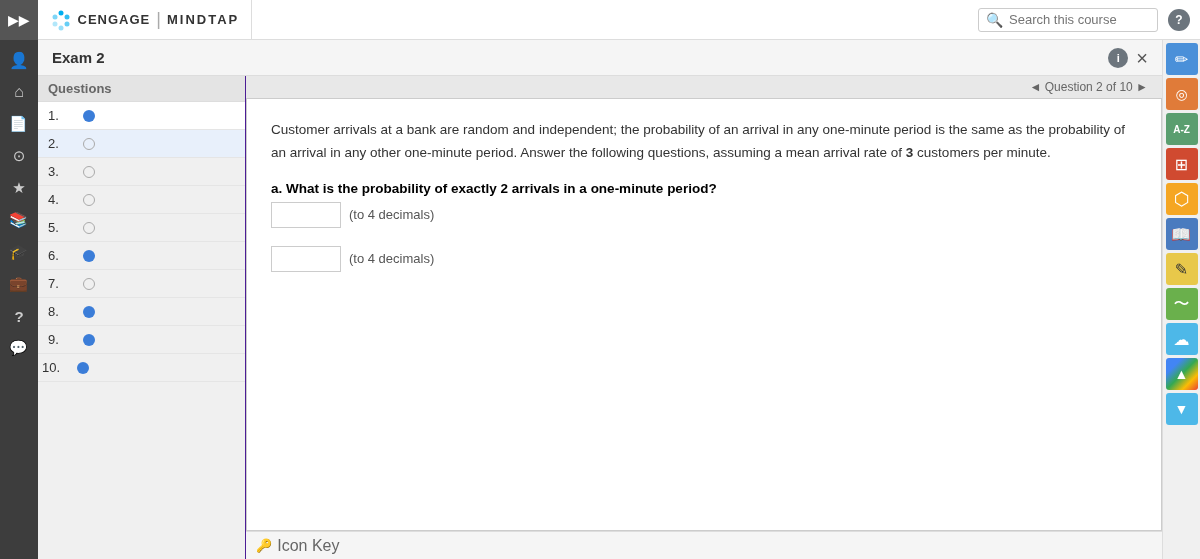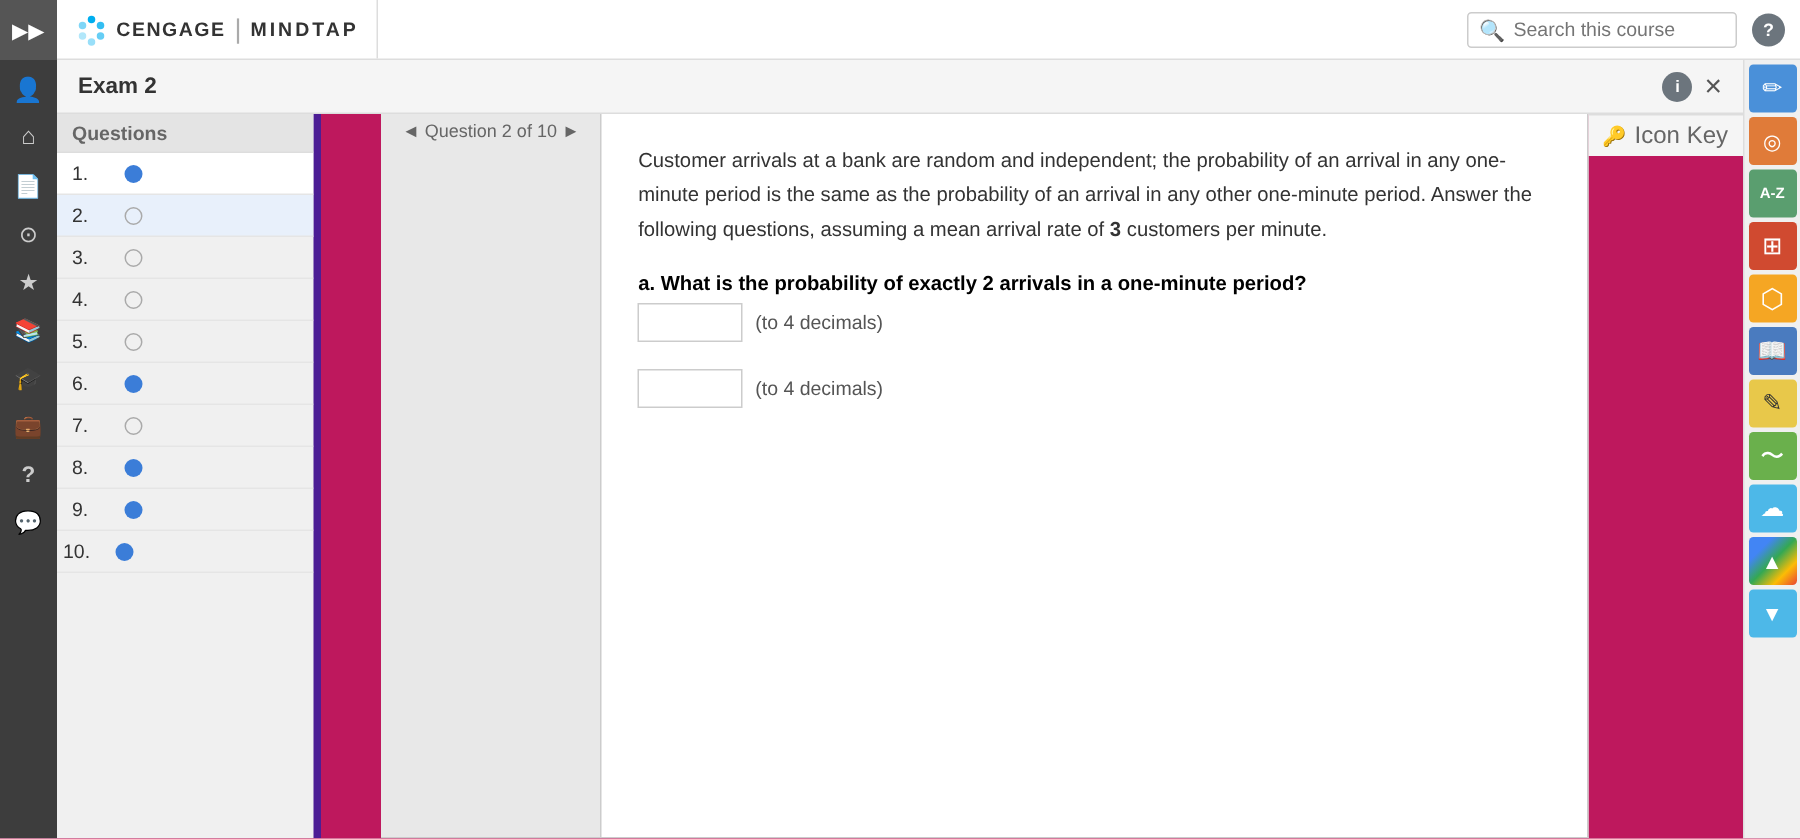--- a/index.html
+++ b/index.html
@@ -52,21 +52,21 @@
     <div style="background:#f5f5f5;border-bottom:1px solid #ddd;padding:6px 14px;display:flex;align-items:center;justify-content:space-between;height:36px;flex-shrink:0;">
       <span style="font-size:15px;font-weight:bold;color:#333;">Exam 2</span>
       <div style="display:flex;align-items:center;gap:8px;">
         <button style="width:20px;height:20px;border-radius:50%;background:#6c757d;color:#fff;border:none;cursor:pointer;font-size:11px;font-weight:bold;display:flex;align-items:center;justify-content:center;">i</button>
         <button style="background:none;border:none;cursor:pointer;color:#555;font-size:20px;line-height:1;font-weight:300;">×</button>
       </div>
     </div>
 
     <div style="display:flex;flex:1;overflow:hidden;">
 
-      <div style="width:176px;background:#f0f0f0;border-right:5px solid #4c1d95;flex-shrink:0;overflow-y:auto;display:flex;flex-direction:column;">
+      <div style="width:208px;background:#f0f0f0;border-right:1px solid #4c1d95;flex-shrink:0;overflow-y:auto;display:flex;flex-direction:column;">
         <div style="padding:5px 10px;font-size:13px;color:#666;font-weight:bold;border-bottom:1px solid #ddd;background:#e4e4e4;">Questions</div>
 
         <div>
           <div style="display:flex;align-items:center;padding:6px 10px;cursor:pointer;border-bottom:1px solid #e5e5e5;background:#fff;">
             <span style="font-size:13px;color:#333;width:35px;">1.</span>
             <div style="width:12px;height:12px;border-radius:50%;background:#3b7dd8;"></div>
           </div>
           <div style="display:flex;align-items:center;padding:6px 10px;cursor:pointer;border-bottom:1px solid #e5e5e5;background:#e8f0fb;">
             <span style="font-size:13px;color:#333;width:35px;">2.</span>
             <div style="width:12px;height:12px;border-radius:50%;border:1px solid #aaa;background:none;"></div>
@@ -99,21 +99,21 @@
             <span style="font-size:13px;color:#333;width:35px;">9.</span>
             <div style="width:12px;height:12px;border-radius:50%;background:#3b7dd8;"></div>
           </div>
           <div style="display:flex;align-items:center;padding:6px 4px;cursor:pointer;border-bottom:1px solid #e5e5e5;">
             <span style="font-size:13px;color:#333;width:35px;">10.</span>
             <div style="width:12px;height:12px;border-radius:50%;background:#3b7dd8;"></div>
           </div>
         </div>
       </div>
 
-      <div style="flex:1;display:flex;overflow:hidden;padding-left:40px;">
+      <div style="flex:1;display:flex;flex-direction:column;overflow:hidden;">
 
         <div style="background:#e8e8e8;border-bottom:1px solid #ccc;padding:4px 14px;display:flex;justify-content:flex-end;font-size:12px;color:#666;flex-shrink:0;">
           <span>◄ Question 2 of 10 ►</span>
         </div>
 
         <div style="flex:1;background:#fff;padding:20px 24px;overflow-y:auto;border:1px solid #ccc;border-top:none;">
           <p style="font-size:13.5px;color:#333;line-height:1.7;margin-bottom:16px;">
             Customer arrivals at a bank are random and independent; the probability of an arrival in any one-minute period is the same as the probability of an arrival in any other one-minute period. Answer the following questions, assuming a mean arrival rate of <strong>3</strong> customers per minute.
           </p>
 

